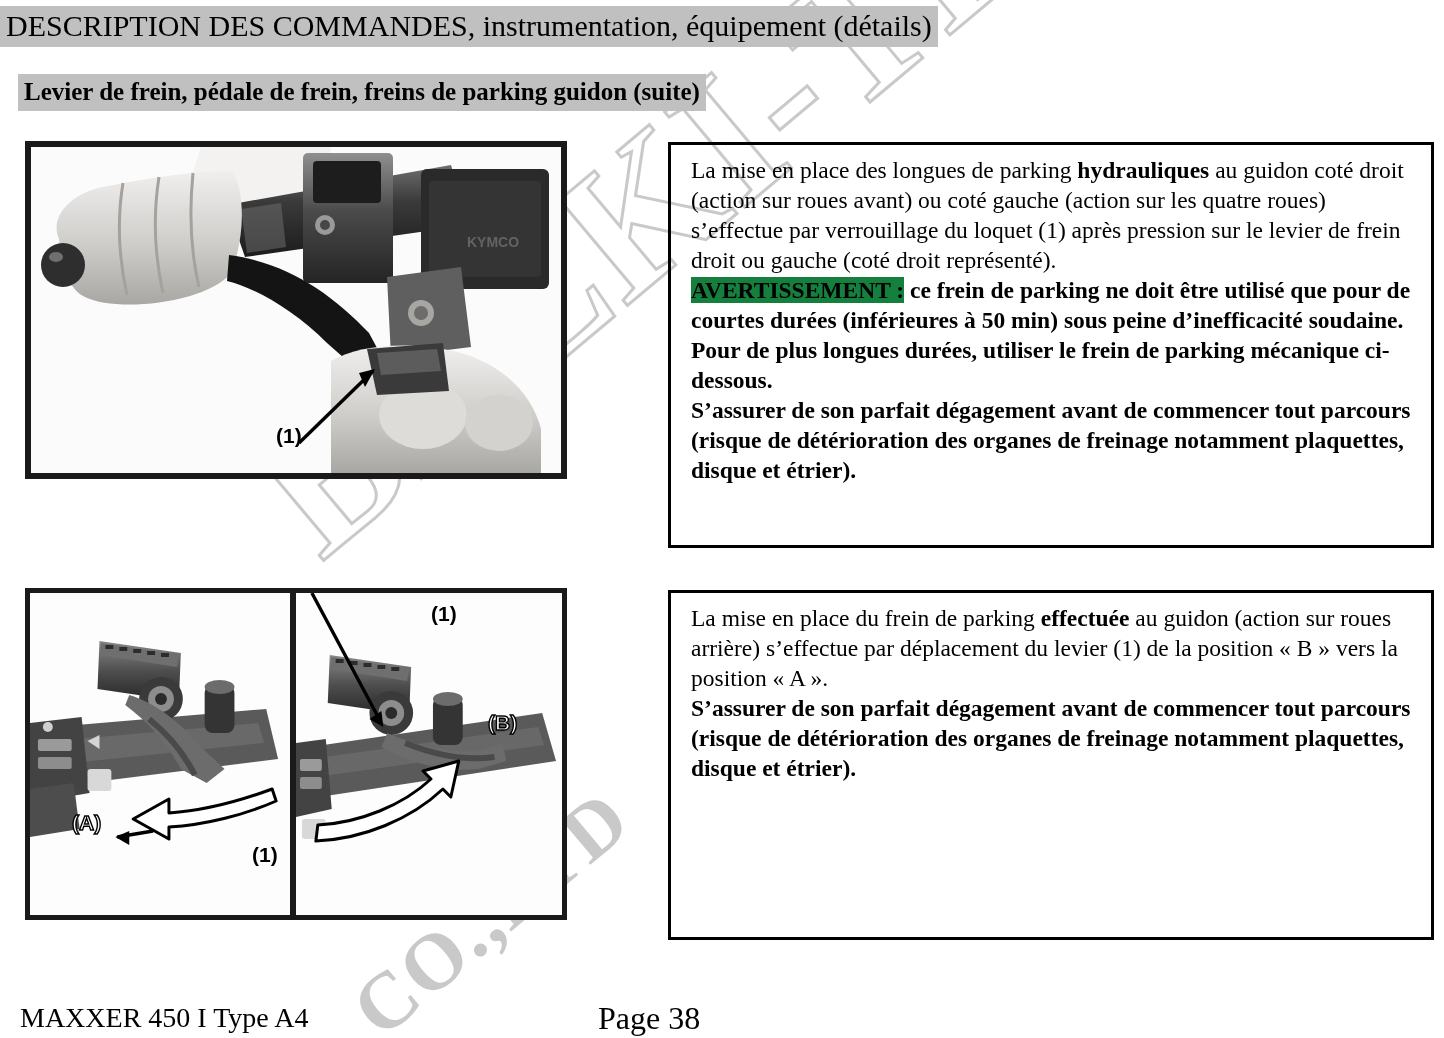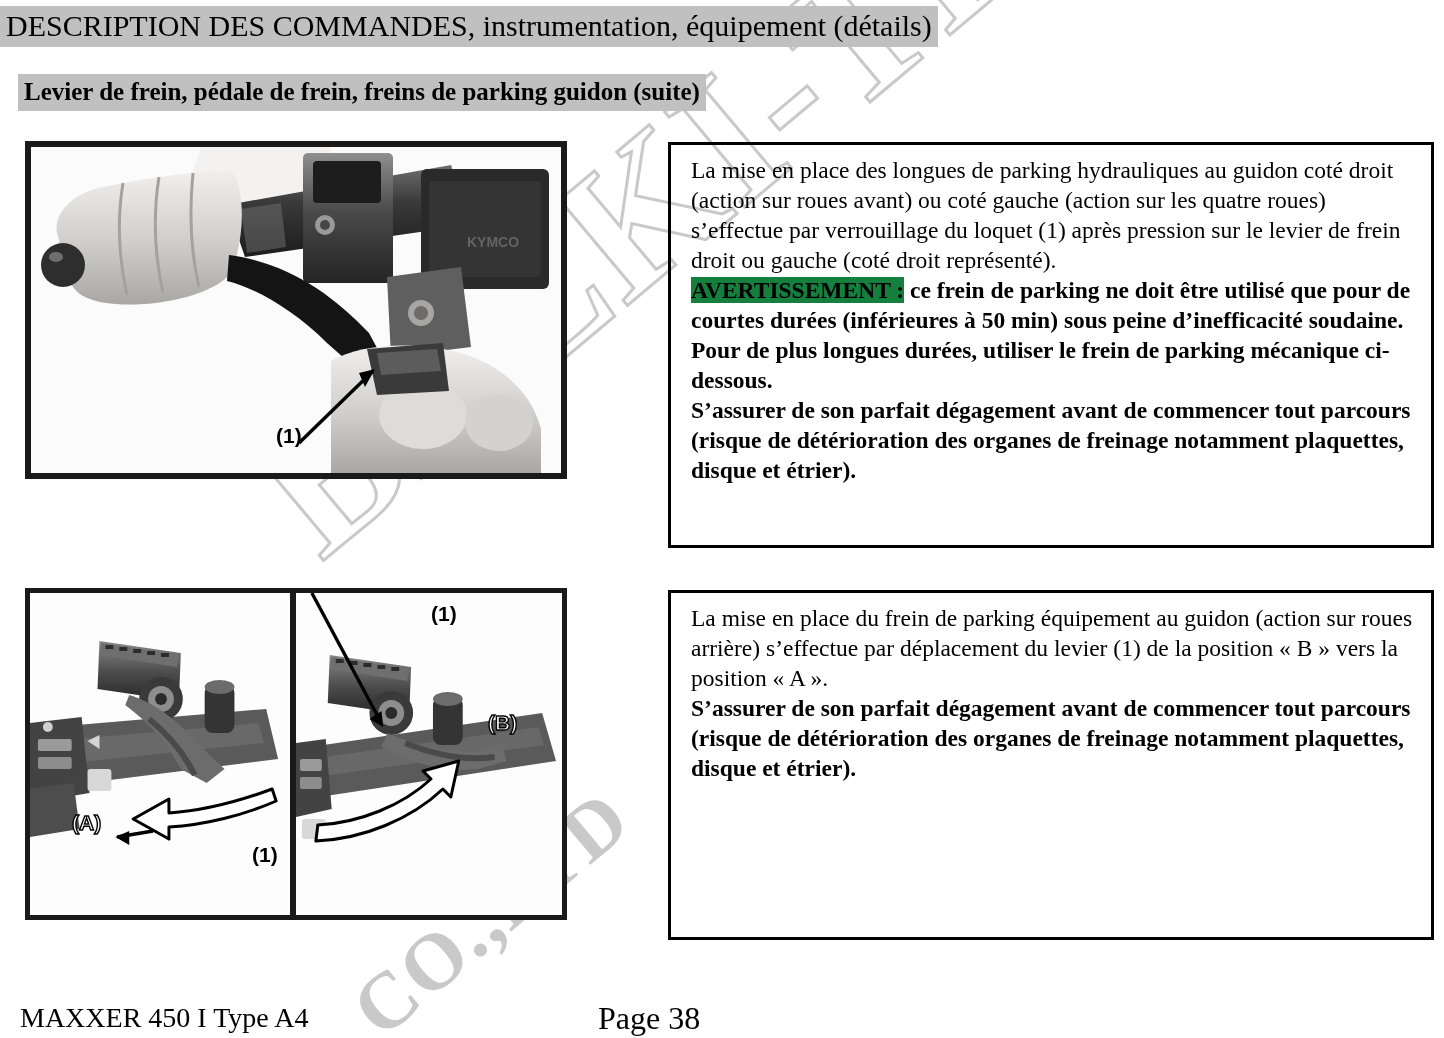--- a/index.html
+++ b/index.html
@@ -155,21 +155,21 @@
     margin: 0;
     text-align: left;
   }
   .tb-warn {
     font-size: 23.5px;
     line-height: 30px;
     margin: 0;
     font-weight: bold;
   }
   .hl { background: #15803d; }
-  b.strong { font-weight: normal; }
+  b.strong { font-weight: bold; }
 
   
   #footer-left {
     position: absolute;
     left: 20px; top: 1002px;
     font-size: 28px;
     white-space: nowrap;
   }
   #footer-page {
     position: absolute;
@@ -368,20 +368,20 @@
 
   <div class="callout" style="position:absolute; left:431px; top:602px; z-index:7;">(1)</div>
 
   <div class="textbox" id="textbox-1">
     <p class="tb-p"><span>La mise en place des longues de parking </span><b class="strong">hydrauliques</b><span> au guidon coté droit (action sur roues avant) ou coté gauche (action sur les quatre roues) s’effectue par verrouillage du loquet (1) après pression sur le levier de frein droit ou gauche (coté droit représenté).</span></p>
     <p class="tb-warn"><span class="hl">AVERTISSEMENT :</span><span> ce frein de parking ne doit être utilisé que pour de courtes durées (inférieures à 50 min) sous peine d’inefficacité soudaine. Pour de plus longues durées, utiliser le frein de parking mécanique ci-dessous.</span></p>
     <p class="tb-warn">S’assurer de son parfait dégagement avant de commencer tout parcours (risque de détérioration des organes de freinage notamment plaquettes, disque et étrier).</p>
   </div>
 
   <div class="textbox" id="textbox-2">
-    <p class="tb-p"><span>La mise en place du frein de parking </span><b class="strong">équipement</b><span> au guidon (action sur roues arrière) s’effectue par déplacement du levier (1) de la position « B » vers la position « A ».</span></p>
+    <p class="tb-p"><span>La mise en place du frein de parking </span><b class="strong">effectuée</b><span> au guidon (action sur roues arrière) s’effectue par déplacement du levier (1) de la position « B » vers la position « A ».</span></p>
     <p class="tb-warn">S’assurer de son parfait dégagement avant de commencer tout parcours (risque de détérioration des organes de freinage notamment plaquettes, disque et étrier).</p>
   </div>
 
   <div id="footer-left">MAXXER 450 I Type A4</div>
   <div id="footer-page">Page 38</div>
 
 </div>
 
 </body></html>

